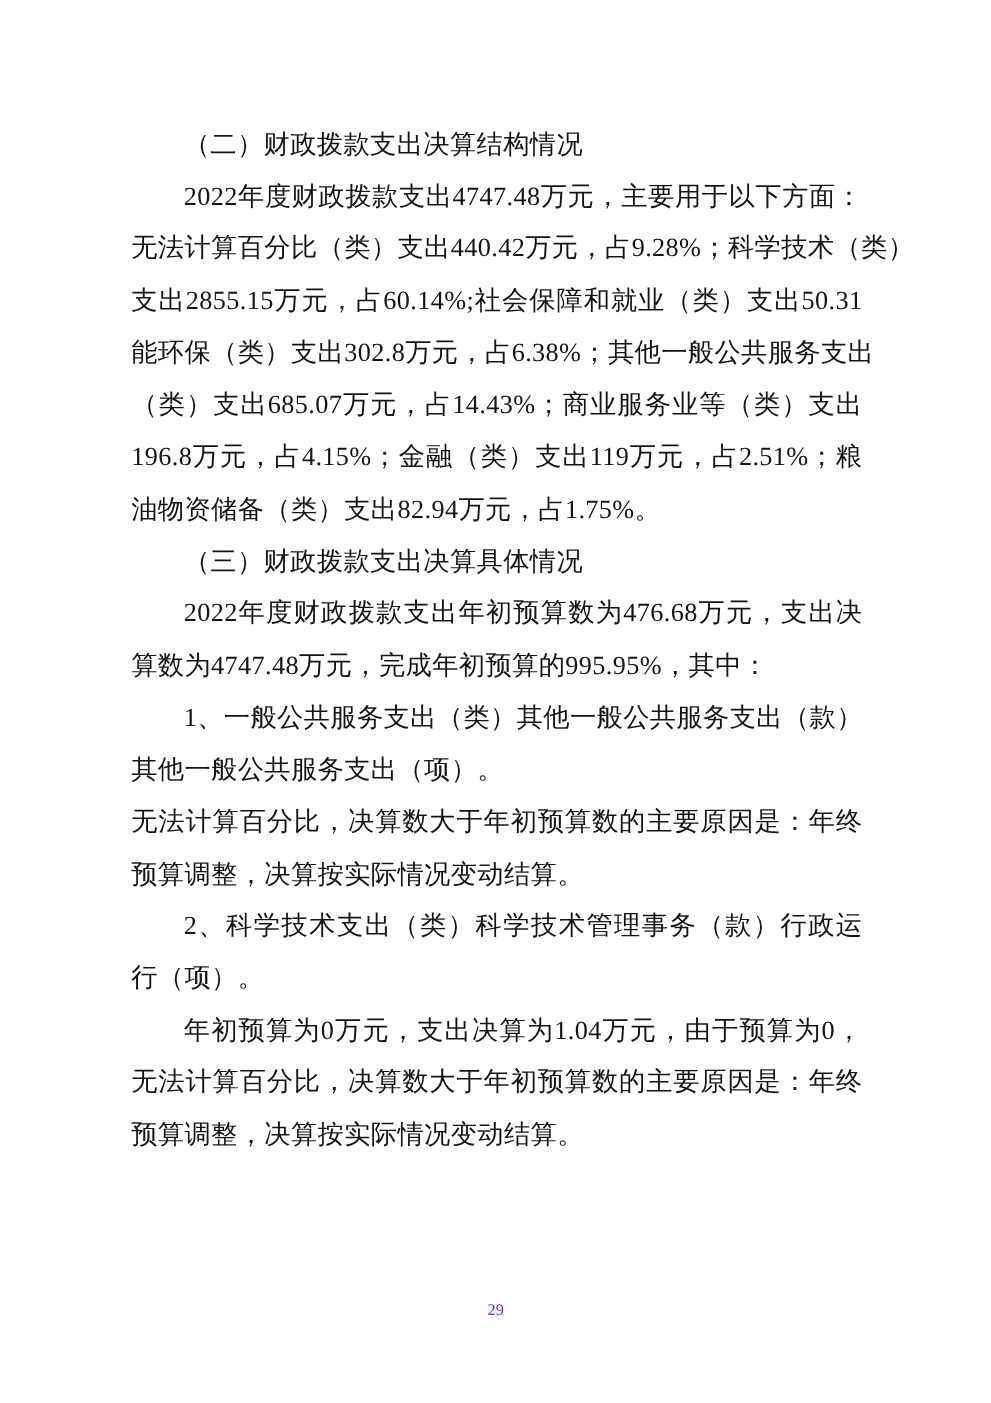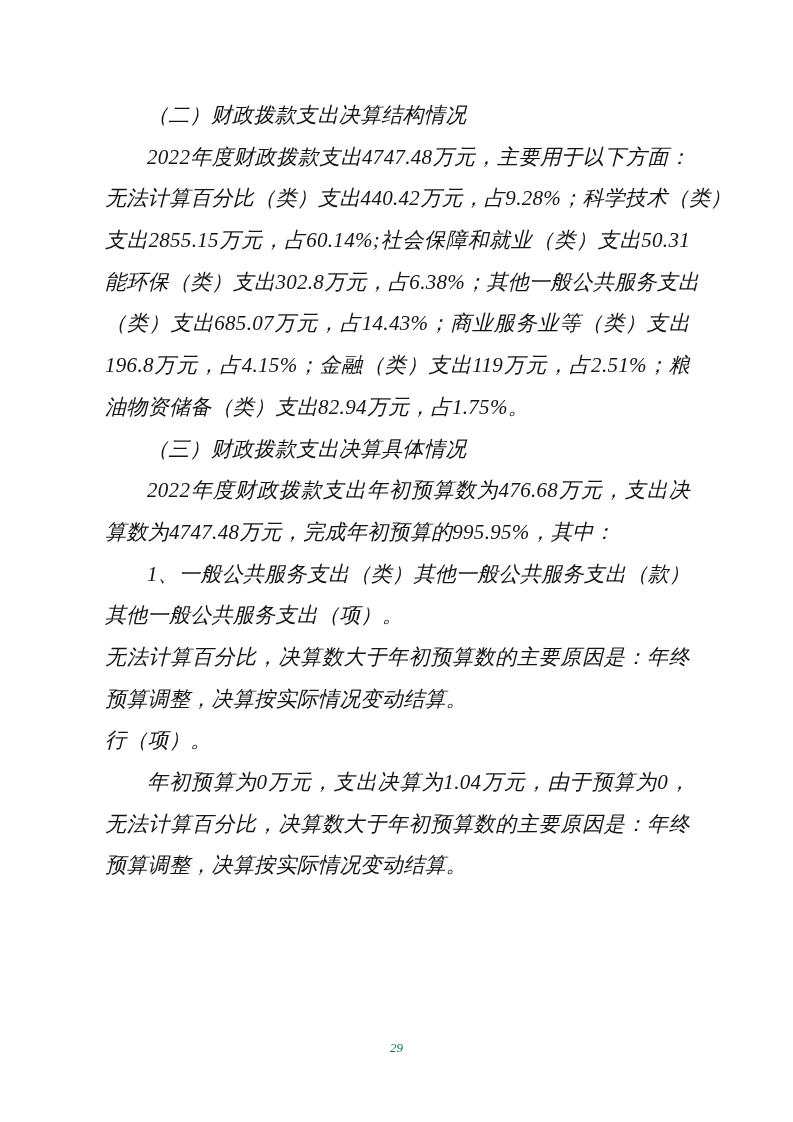--- a/index.html
+++ b/index.html
@@ -8,21 +8,20 @@
     background: #ffffff;
   }
   .page {
     position: relative;
     width: 793px;
     height: 1122px;
     background: #ffffff;
     overflow: hidden;
     font-family: "Liberation Serif", "DejaVu Serif", serif;
     color: #141414;
-    font-style: italic;
   }
   .text-block {
     position: absolute;
     left: 105px;
     top: 95px;
     width: 585px;
     font-size: 21px;
     line-height: 41.7px;
     letter-spacing: 0.3px;
   }
@@ -39,21 +38,21 @@
     text-align-last: justify;
   }
   .page-footer {
     position: absolute;
     left: 0;
     top: 1038px;
     width: 100%;
     text-align: center;
     font-size: 13px;
     line-height: 20px;
-    color: #0f766e;
+    color: #6d28d9;
     font-family: "Liberation Serif", "DejaVu Serif", serif;
   }
 </style>
 </head>
 <body>
 
 <div class="page">
 
   <div class="text-block">
       <div class="line indent">（二）财政拨款支出决算结构情况</div>
@@ -64,20 +63,21 @@
       <div class="line fill">（类）支出685.07万元，占14.43%；商业服务业等（类）支出</div>
       <div class="line fill">196.8万元，占4.15%；金融（类）支出119万元，占2.51%；粮</div>
       <div class="line">油物资储备（类）支出82.94万元，占1.75%。</div>
       <div class="line indent">（三）财政拨款支出决算具体情况</div>
       <div class="line indent fill">2022年度财政拨款支出年初预算数为476.68万元，支出决</div>
       <div class="line">算数为4747.48万元，完成年初预算的995.95%，其中：</div>
       <div class="line indent fill">1、一般公共服务支出（类）其他一般公共服务支出（款）</div>
       <div class="line">其他一般公共服务支出（项）。</div>
       <div class="line fill">无法计算百分比，决算数大于年初预算数的主要原因是：年终</div>
       <div class="line">预算调整，决算按实际情况变动结算。</div>
+      <div class="line indent fill">2、科学技术支出（类）科学技术管理事务（款）行政运</div>
       <div class="line">行（项）。</div>
       <div class="line indent fill">年初预算为0万元，支出决算为1.04万元，由于预算为0，</div>
       <div class="line fill">无法计算百分比，决算数大于年初预算数的主要原因是：年终</div>
       <div class="line">预算调整，决算按实际情况变动结算。</div>
     </div>
 
   <div class="page-footer">29</div>
 
 </div>
 

